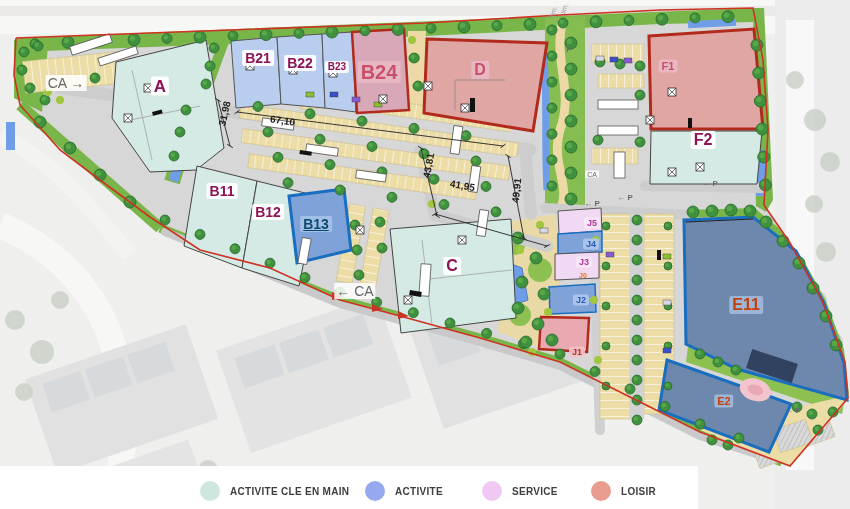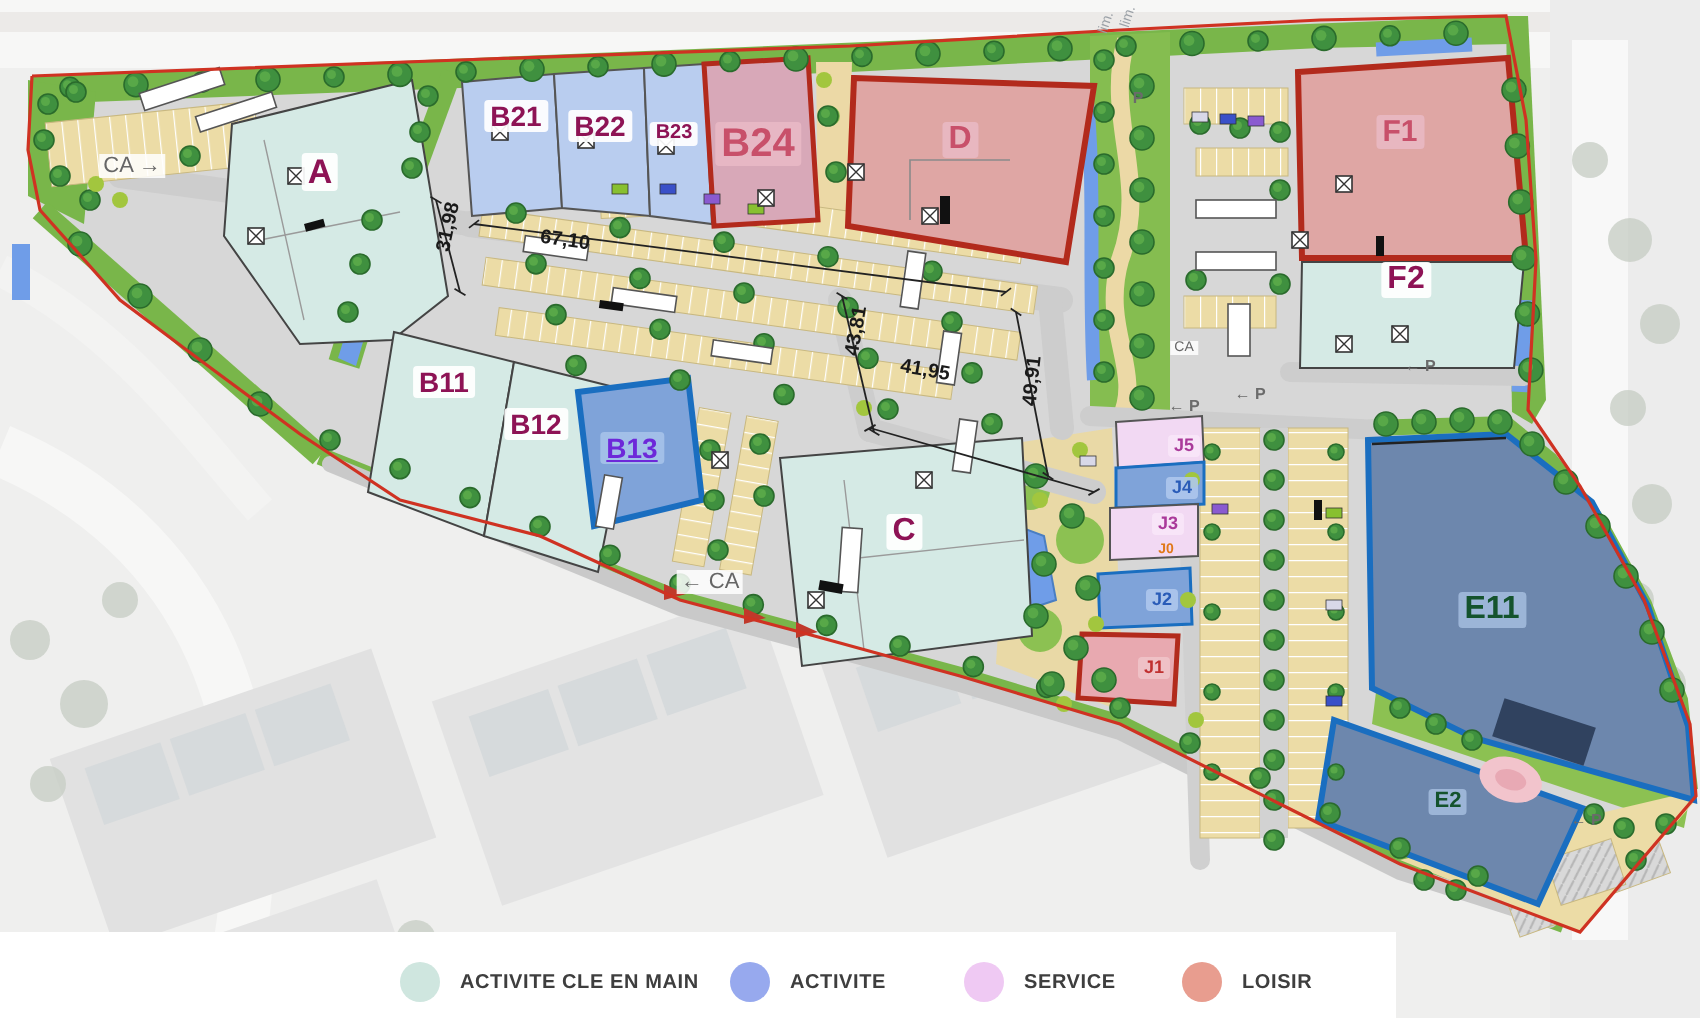--- a/index.html
+++ b/index.html
@@ -4,31 +4,31 @@
 <style>
   html,body{margin:0;padding:0;background:#fff;}
   .stage{position:relative;width:850px;height:509px;overflow:hidden;background:#f1f1f1;
          font-family:"Liberation Sans",sans-serif;}
   svg.scene{position:absolute;left:0;top:0;}
   
   .plbl{position:absolute;transform:translate(-50%,-50%);font-weight:bold;line-height:1;
         padding:1px 3px;border-radius:2px;white-space:nowrap;}
   .chip-white{background:rgba(255,255,255,.92);color:#8d1355;}
   .chip-rose{background:rgba(234,186,197,.85);color:#c8506a;}
-  .chip-blue{background:rgba(168,196,234,.85);color:#6d28d9;text-decoration:underline;}
-  .chip-slate{background:rgba(163,188,221,.88);color:#14532d;text-align:center;}
+  .chip-blue{background:rgba(168,196,234,.85);color:#0c4a6e;text-decoration:underline;}
+  .chip-slate{background:rgba(163,188,221,.88);color:#c2410c;text-align:center;}
   .chip-pink{background:rgba(248,230,248,.9);color:#aa3a9a;}
   .chip-lblue{background:rgba(174,198,236,.9);color:#2a5cb8;}
   .chip-red{background:rgba(240,195,201,.9);color:#c03030;}
   .chip-orange{background:transparent;color:#e07818;}
   
   .dim{position:absolute;font-size:10px;color:#1a1a1a;white-space:nowrap;font-weight:600;
        transform-origin:center;}
   
-  .roadlab{position:absolute;font-size:11px;color:#666;background:rgba(255,255,255,.85);
+  .roadlab{position:absolute;font-size:14px;color:#666;background:rgba(255,255,255,.85);
            padding:0 2px;white-space:nowrap;transform:translate(-50%,-50%);}
   .plab{position:absolute;font-size:8px;color:#6b6b6b;font-weight:bold;white-space:nowrap;
         transform:translate(-50%,-50%);}
   .limlab{position:absolute;font-size:7px;color:#9aa0a6;white-space:nowrap;transform-origin:center;}
   
   .leg-item{position:absolute;top:481px;display:flex;align-items:center;gap:10px;}
   .leg-dot{width:20px;height:20px;border-radius:50%;flex:0 0 auto;}
   .leg-label{font-size:10px;font-weight:bold;color:#3e3e3e;letter-spacing:.3px;white-space:nowrap;}
 </style>
 </head>
@@ -612,23 +612,23 @@
 <span class="plbl chip-white" style="left:160px;top:86px;font-size:17px">A</span>
 <span class="plbl chip-white" style="left:258px;top:58px;font-size:14px">B21</span>
 <span class="plbl chip-white" style="left:300px;top:63px;font-size:14px">B22</span>
 <span class="plbl chip-white" style="left:337px;top:67px;font-size:10px">B23</span>
 <span class="plbl chip-rose" style="left:379px;top:72px;font-size:20px">B24</span>
 <span class="plbl chip-white" style="left:222px;top:191px;font-size:14px">B11</span>
 <span class="plbl chip-white" style="left:268px;top:212px;font-size:14px">B12</span>
 <span class="plbl chip-blue" style="left:316px;top:224px;font-size:14px">B13</span>
 <span class="plbl chip-white" style="left:452px;top:266px;font-size:16px">C</span>
 <span class="plbl chip-rose" style="left:480px;top:70px;font-size:16px">D</span>
-<span class="plbl chip-rose" style="left:700px;top:66px;font-size:15px">F1</span>
+<span class="plbl chip-rose" style="left:668px;top:66px;font-size:11px">F1</span>
 <span class="plbl chip-white" style="left:703px;top:140px;font-size:16px">F2</span>
-<span class="plbl chip-red" style="left:577px;top:334px;font-size:9px">J1</span>
+<span class="plbl chip-red" style="left:577px;top:352px;font-size:9px">J1</span>
 <span class="plbl chip-lblue" style="left:581px;top:300px;font-size:9px">J2</span>
 <span class="plbl chip-pink" style="left:584px;top:262px;font-size:9px">J3</span>
 <span class="plbl chip-lblue" style="left:591px;top:244px;font-size:9px">J4</span>
 <span class="plbl chip-pink" style="left:592px;top:223px;font-size:9px">J5</span>
 <span class="plbl chip-orange" style="left:583px;top:275px;font-size:7px">J0</span>
 <span class="plbl chip-slate" style="left:746px;top:305px;font-size:16px">E11</span>
 <span class="plbl chip-slate" style="left:724px;top:401px;font-size:11px">E2</span>
 
 <span class="dim" style="left:270px;top:115px;transform:rotate(8deg)">67,10</span>
 <span class="dim" style="left:212px;top:108px;transform:rotate(-78deg)">31,98</span>

